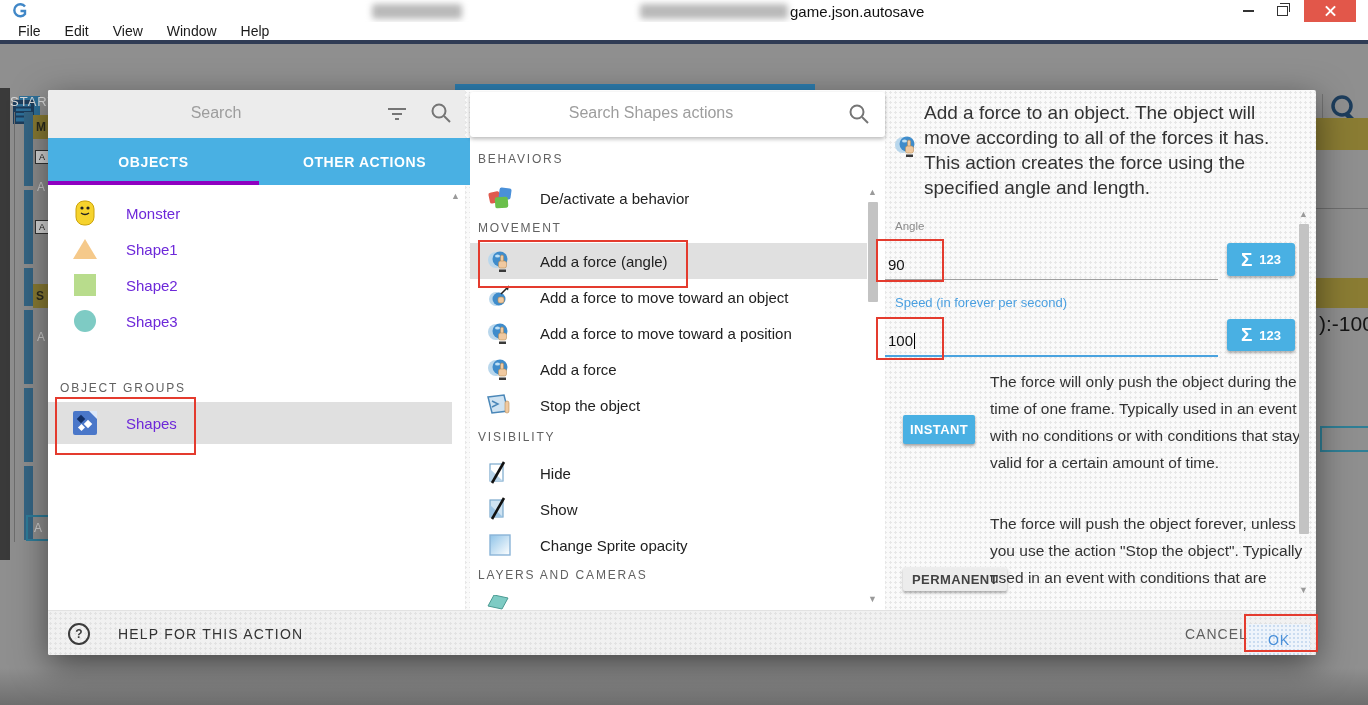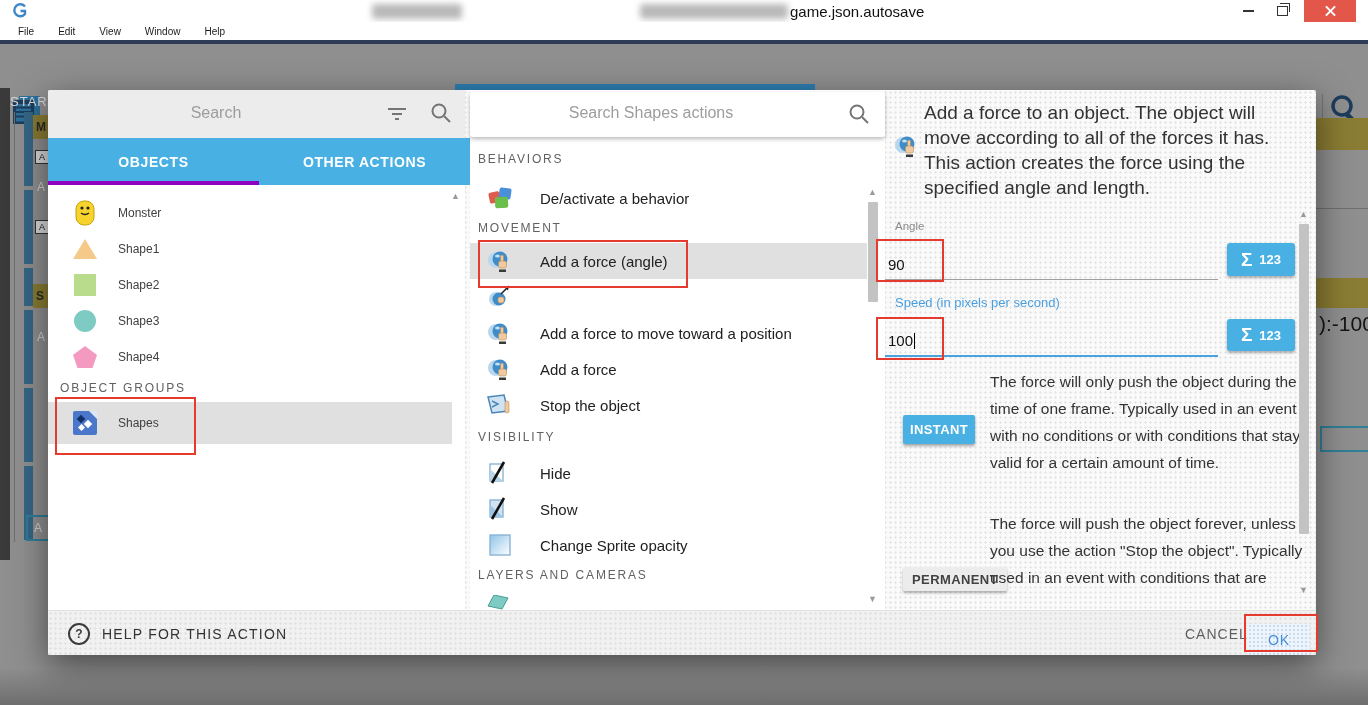--- a/index.html
+++ b/index.html
@@ -10,21 +10,21 @@
   .titlebar{left:0;top:0;width:1368px;height:22px;background:#ffffff;}
   .title-text{left:790px;top:3px;font-size:15px;color:#111;}
   .blur-patch{top:4px;height:15px;background:#b9b9b9;filter:blur(3px);border-radius:3px;}
   .winbtn{top:0;height:22px;display:flex;align-items:center;justify-content:center;}
   .min-bar{width:11px;height:2px;background:#333;}
   .restore-box{width:9px;height:8px;border:1px solid #333;position:relative;background:#fff;}
   .restore-box:before{content:"";position:absolute;left:2px;top:-4px;width:9px;height:8px;border:1px solid #333;border-bottom:none;border-left:none;}
   .close-btn{left:1304px;width:52px;background:#e2574a;}
   .xbar{position:absolute;width:13px;height:2px;background:#fff;left:50%;top:50%;margin:-1px 0 0 -6.5px;}
   .menubar{left:0;top:22px;width:1368px;height:18px;background:#fff;display:flex;align-items:center;padding-left:8px;gap:4px;}
-  .menu-item{font-size:10px;color:#1a1a1a;padding:0 10px;}
+  .menu-item{font-size:14px;color:#1a1a1a;padding:0 10px;}
   .dark-strip{left:0;top:40px;width:1368px;height:4px;background:#303c55;}
   
   .toolbar{left:0;top:44px;width:1368px;height:44px;background:#8f8f8f;}
   .tb-sep{top:50px;width:1px;height:32px;background:#747474;}
   .tbi{top:48px;width:34px;height:36px;display:flex;align-items:center;justify-content:center;}
   
   .darkcol{left:0;top:88px;width:10px;height:472px;background:#3a3a3a;}
   .bg-frag{color:#cfcfcf;font-size:12px;}
   .olive{background:#8a7c33;}
   .bluebar{left:24px;width:9px;background:#356685;}
@@ -37,21 +37,21 @@
   .lp-search{left:0;top:0;width:417px;height:48px;background:#ececec;}
   .search-input{border:none;outline:none;background:transparent;font-family:"Liberation Sans",sans-serif;font-size:16px;color:#333;width:300px;text-align:center;}
   .search-input::placeholder{color:#9d9d9d;}
   .tabbar{left:0;top:48px;width:422px;height:47px;background:#49b0e3;display:flex;}
   .tab{flex:1;display:flex;align-items:center;justify-content:center;font-size:14px;font-weight:bold;
        color:#ffffff;letter-spacing:.6px;position:relative;}
   .tab-underline{position:absolute;left:0;bottom:0;width:100%;height:4px;background:#8f00c0;}
   .lp-list{left:0;top:95px;width:417px;height:425px;background:#fff;}
   .row{position:absolute;left:0;width:404px;height:36px;display:flex;align-items:center;}
   .row .ic{width:26px;margin-left:24px;display:flex;justify-content:center;}
-  .row .lbl{margin-left:20px;font-size:12px;color:#404040;}
+  .row .lbl{margin-left:28px;font-size:15px;color:#6d28d9;}
   .sec-header{position:absolute;font-size:12px;color:#616161;letter-spacing:1.8px;}
   .sel{background:#e0e0e0;}
   .scroll-arrow{color:#9a9a9a;font-size:9px;line-height:9px;}
   .mp{left:422px;top:0;width:415px;height:520px;background:#fff;}
   .mp-card{left:422px;top:2px;width:415px;height:45px;background:#fff;border-radius:3px;
            box-shadow:0 2px 4px rgba(0,0,0,.28);display:flex;align-items:center;z-index:3;}
   .mrow{position:absolute;left:422px;width:397px;height:36px;display:flex;align-items:center;}
   .mrow .ic{width:28px;margin-left:16px;display:flex;justify-content:center;}
   .mrow .lbl{margin-left:26px;font-size:15px;color:#212121;}
   .thumb{background:#c3c3c3;width:10px;border-radius:1px;}
@@ -69,21 +69,21 @@
             display:flex;align-items:center;justify-content:center;border-radius:2px;box-shadow:0 2px 3px rgba(0,0,0,.35);}
   .gray-btn{background:#ececec;color:#424242;font-size:13px;font-weight:bold;letter-spacing:.4px;
             display:flex;align-items:center;justify-content:center;border-radius:2px;box-shadow:0 2px 3px rgba(0,0,0,.3);}
   .body-text{font-size:15.5px;color:#333;line-height:27px;}
   
   .dlg-footer{left:0;top:520px;width:1268px;height:45px;background:#f1f1f1;border-top:1px solid #e2e2e2;
               background-image:radial-gradient(#e2e2e2 1px,transparent 1.2px);background-size:5px 5px;
               display:flex;align-items:center;}
   .help-q{width:18px;height:18px;border:2px solid #3c3c3c;border-radius:50%;display:flex;align-items:center;
           justify-content:center;font-size:12px;font-weight:bold;color:#3c3c3c;}
-  .footer-label{font-size:14px;color:#333;letter-spacing:1.2px;margin-left:12px;}
+  .footer-label{font-size:14px;color:#333;letter-spacing:1.2px;margin-left:28px;}
   .cancel-btn{font-size:14px;color:#5f5f5f;letter-spacing:1px;}
   .ok-btn{font-size:14px;color:#4a90d9;letter-spacing:1px;background-color:#eef4fb;
           background-image:radial-gradient(#cadcf0 1px,transparent 1.2px);background-size:4px 4px;
           display:flex;align-items:center;justify-content:center;border-radius:2px;}
   
   .anno{border:2px solid #e43b2e;z-index:50;}
 </style>
 </head>
 <body>
 
@@ -309,28 +309,20 @@
           <span class="lbl">Shape2</span>
       </div>
       <div class="row" style="top:118px">
         <span class="ic">
           <svg width="24" height="24" viewBox="0 0 24 24">
               <circle cx="12" cy="12" r="11" fill="#7ecbc4"></circle>
             </svg>
         </span>
           <span class="lbl">Shape3</span>
       </div>
-      <div class="row" style="top:154px">
-        <span class="ic">
-          <svg width="26" height="24" viewBox="0 0 26 24">
-              <polygon points="13,1 25,10 20.5,23 5.5,23 1,10" fill="#f49ac1"></polygon>
-            </svg>
-        </span>
-          <span class="lbl">Shape4</span>
-      </div>
       <div class="sec-header" style="left:12px;top:196px">OBJECT GROUPS</div>
       <div class="row sel" style="top:217px;height:42px">
         <span class="ic">
           <svg width="26" height="26" viewBox="0 0 26 26">
             <rect x="1" y="1" width="24" height="24" rx="2" fill="#4a77c9"></rect>
             <polygon points="17,1 25,1 25,9" fill="#dce8fa"></polygon>
             <rect x="6" y="6" width="6" height="6" transform="rotate(45 9 9)" fill="#122f66"></rect>
             <rect x="13" y="11" width="6" height="6" transform="rotate(45 16 14)" fill="#ffffff"></rect>
             <rect x="7" y="15" width="5" height="5" transform="rotate(45 9.5 17.5)" fill="#ffffff"></rect>
           </svg>
@@ -377,20 +369,21 @@
     <div class="mrow" style="top:189px">
       <span class="ic">
         <svg width="26" height="26" viewBox="0 0 26 26">
           <circle cx="9" cy="15" r="7" fill="#b9d7ec"></circle>
             <circle cx="12" cy="15" r="6.5" fill="#3f8ccb"></circle>
           <line x1="14" y1="10" x2="22" y2="2" stroke="#222" stroke-width="1.6"></line>
             <polygon points="22,2 17.5,3 21,6.5" fill="#222"></polygon>
           <rect x="11" y="13" width="6" height="6" rx="2" fill="#f0c9a0" stroke="#b98d55" stroke-width=".6"></rect>
         </svg>
       </span>
+        <span class="lbl">Add a force to move toward an object</span>
     </div>
     <div class="mrow" style="top:225px">
       <span class="ic">
         <svg width="26" height="26" viewBox="0 0 26 26">
           <circle cx="9" cy="12" r="8" fill="#b9d7ec"></circle>
             <circle cx="13" cy="11" r="7.5" fill="#3f8ccb"></circle>
           <ellipse cx="10.5" cy="8" rx="2.5" ry="1.6" fill="#bfe0f5"></ellipse>
           <rect x="13.5" y="7" width="3" height="9" rx="1.5" fill="#f0c9a0" stroke="#b98d55" stroke-width=".6"></rect>
           <rect x="11.5" y="13" width="8" height="7" rx="2" fill="#f0c9a0" stroke="#b98d55" stroke-width=".6"></rect>
           <rect x="12" y="21.5" width="7" height="2.5" fill="#3a3a3a"></rect>
@@ -483,21 +476,21 @@
 
     <div class="abs fld-label" style="left:847px;top:130px">Angle</div>
     <div class="abs fld" style="left:837px;top:145px;width:333px">
       <span class="fld-val">90</span>
     </div>
     <div class="abs expr-btn" style="left:1179px;top:153px;width:68px;height:33px">
       <span class="expr-sigma">Σ</span>
       <span class="expr-123">123</span>
     </div>
 
-    <div class="abs" style="left:847px;top:205px;font-size:13px;color:#4a9fe0">Speed (in pixels per second)</div>
+    <div class="abs" style="left:847px;top:205px;font-size:13px;color:#4a9fe0">Speed (in forever per second)</div>
     <div class="abs fld" style="left:837px;top:221px;width:333px;border-bottom:2px solid #4aa3df">
       <span class="fld-val">100</span>
         <span class="caret"></span>
     </div>
     <div class="abs expr-btn" style="left:1179px;top:229px;width:68px;height:32px">
       <span class="expr-sigma">Σ</span>
       <span class="expr-123">123</span>
     </div>
 
     <div class="abs blue-btn" style="left:855px;top:325px;width:72px;height:29px">INSTANT</div>

